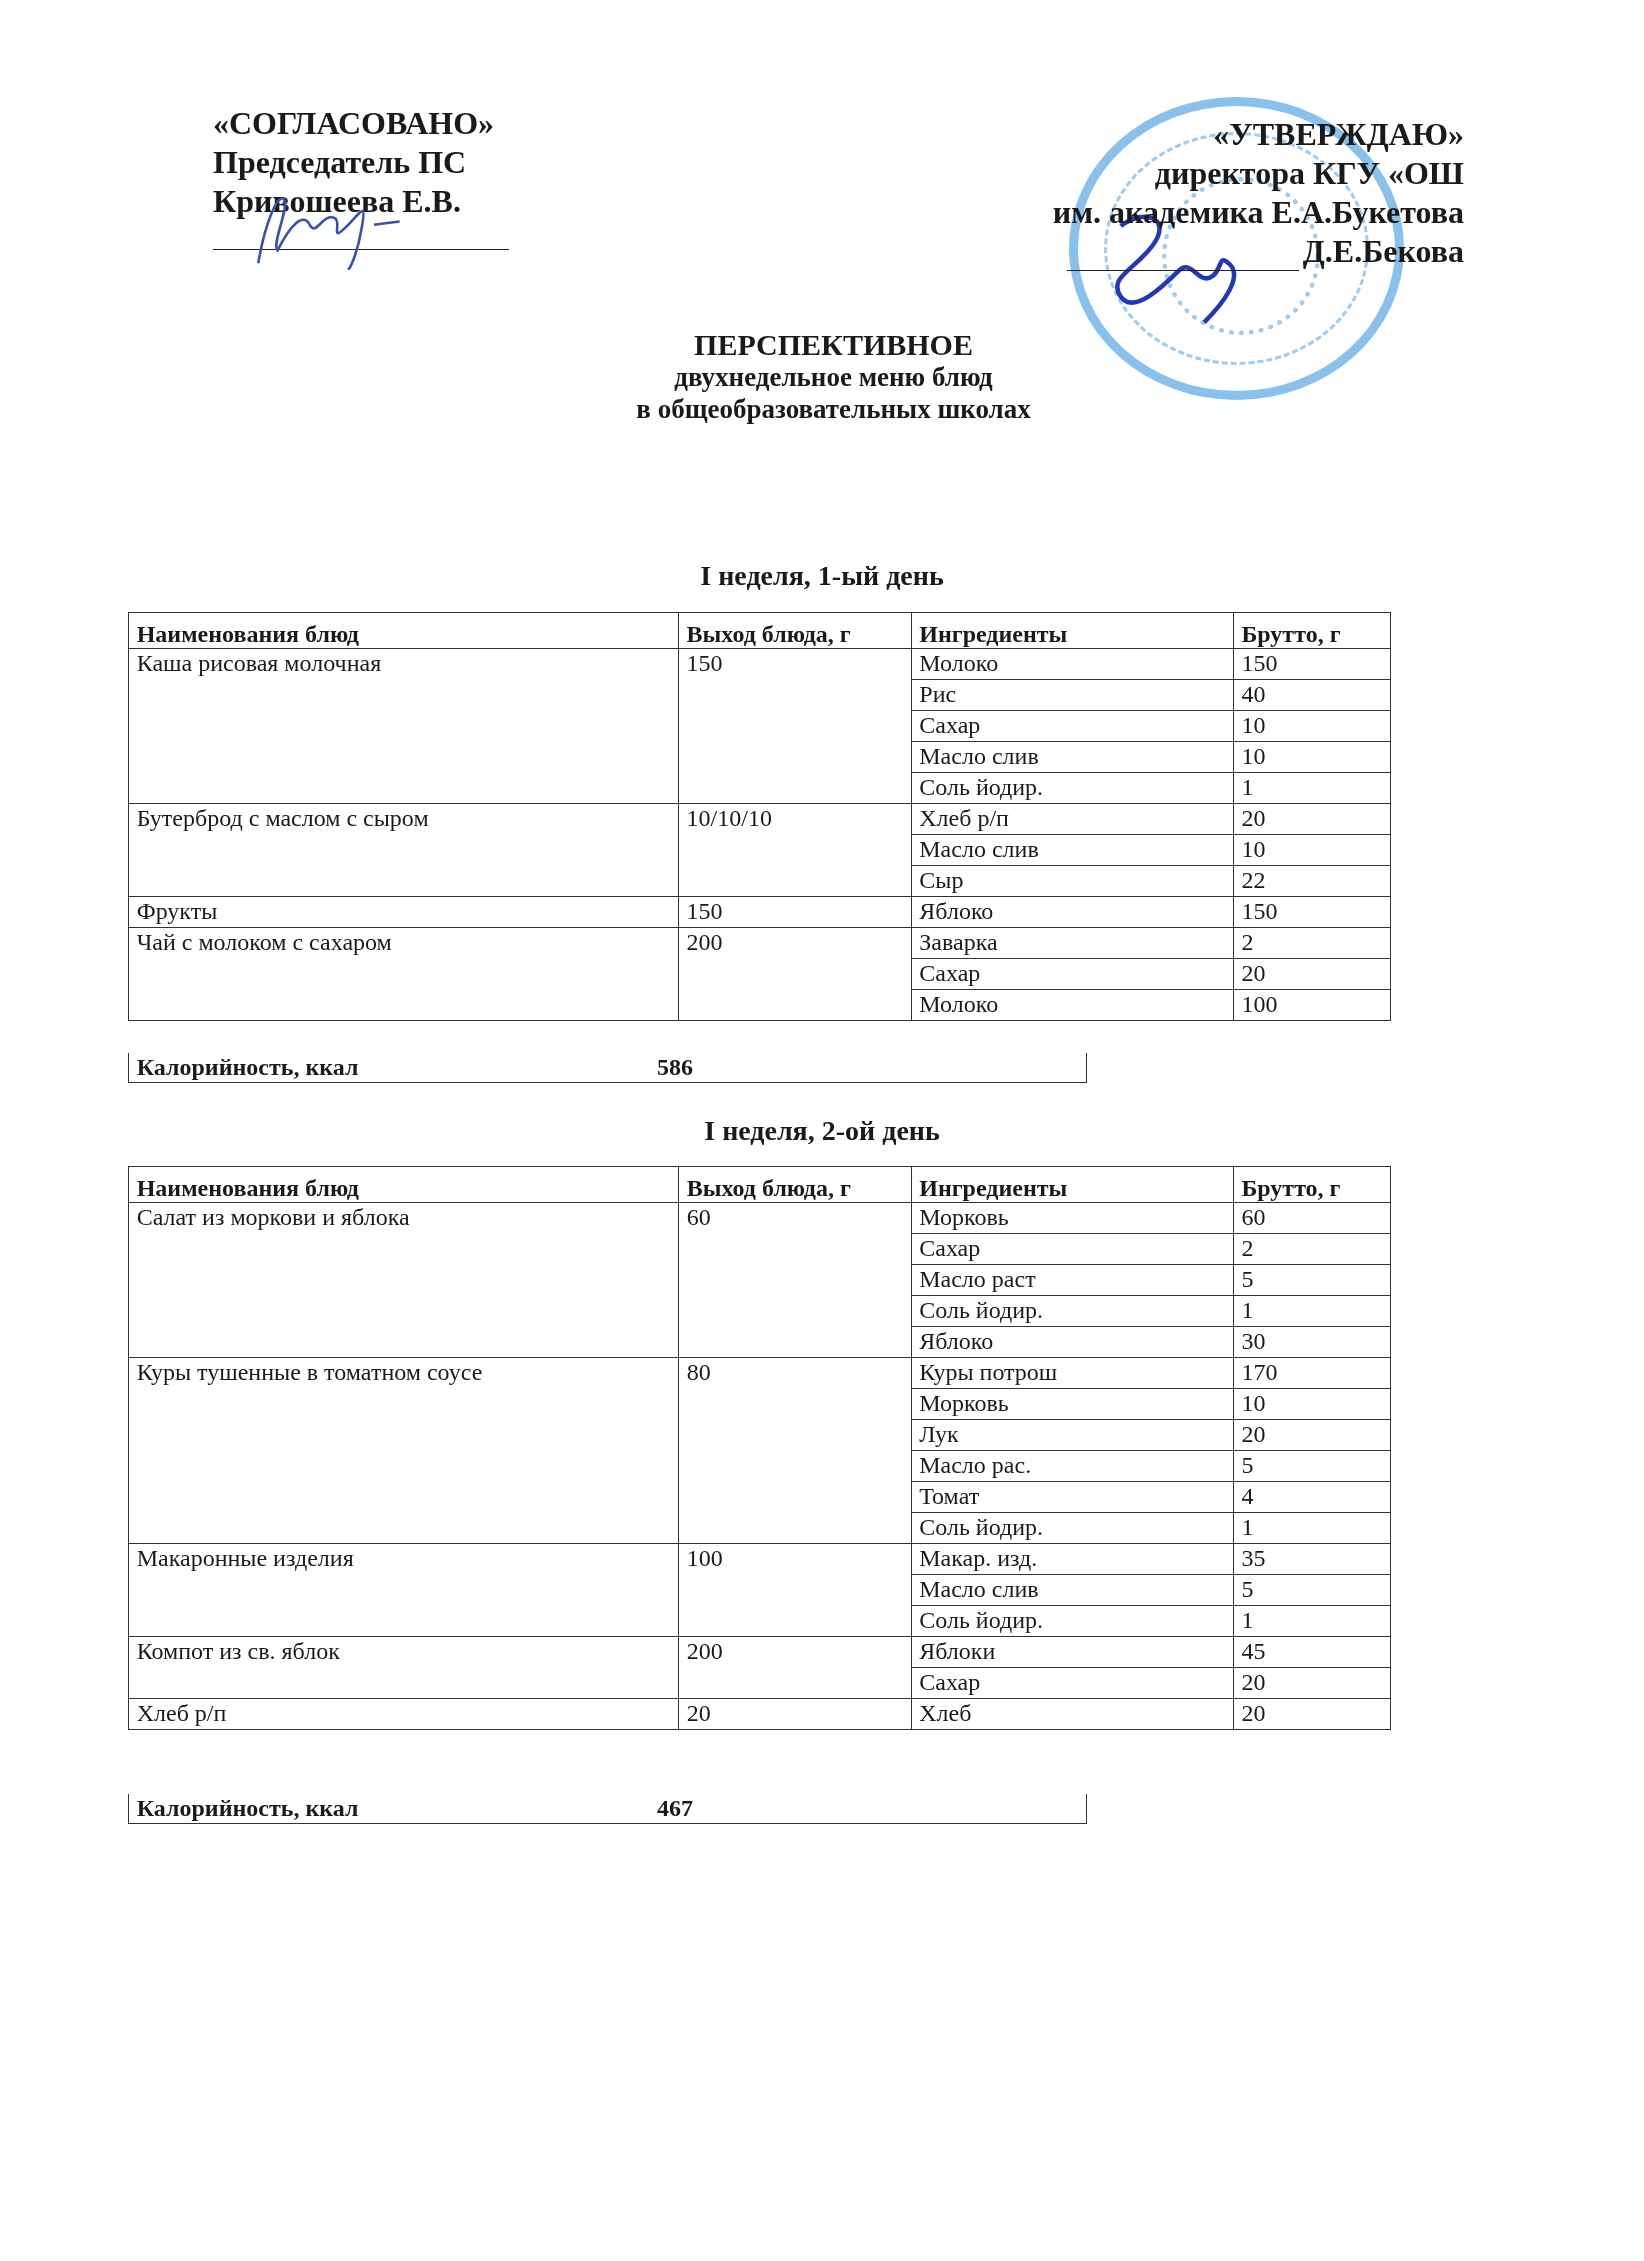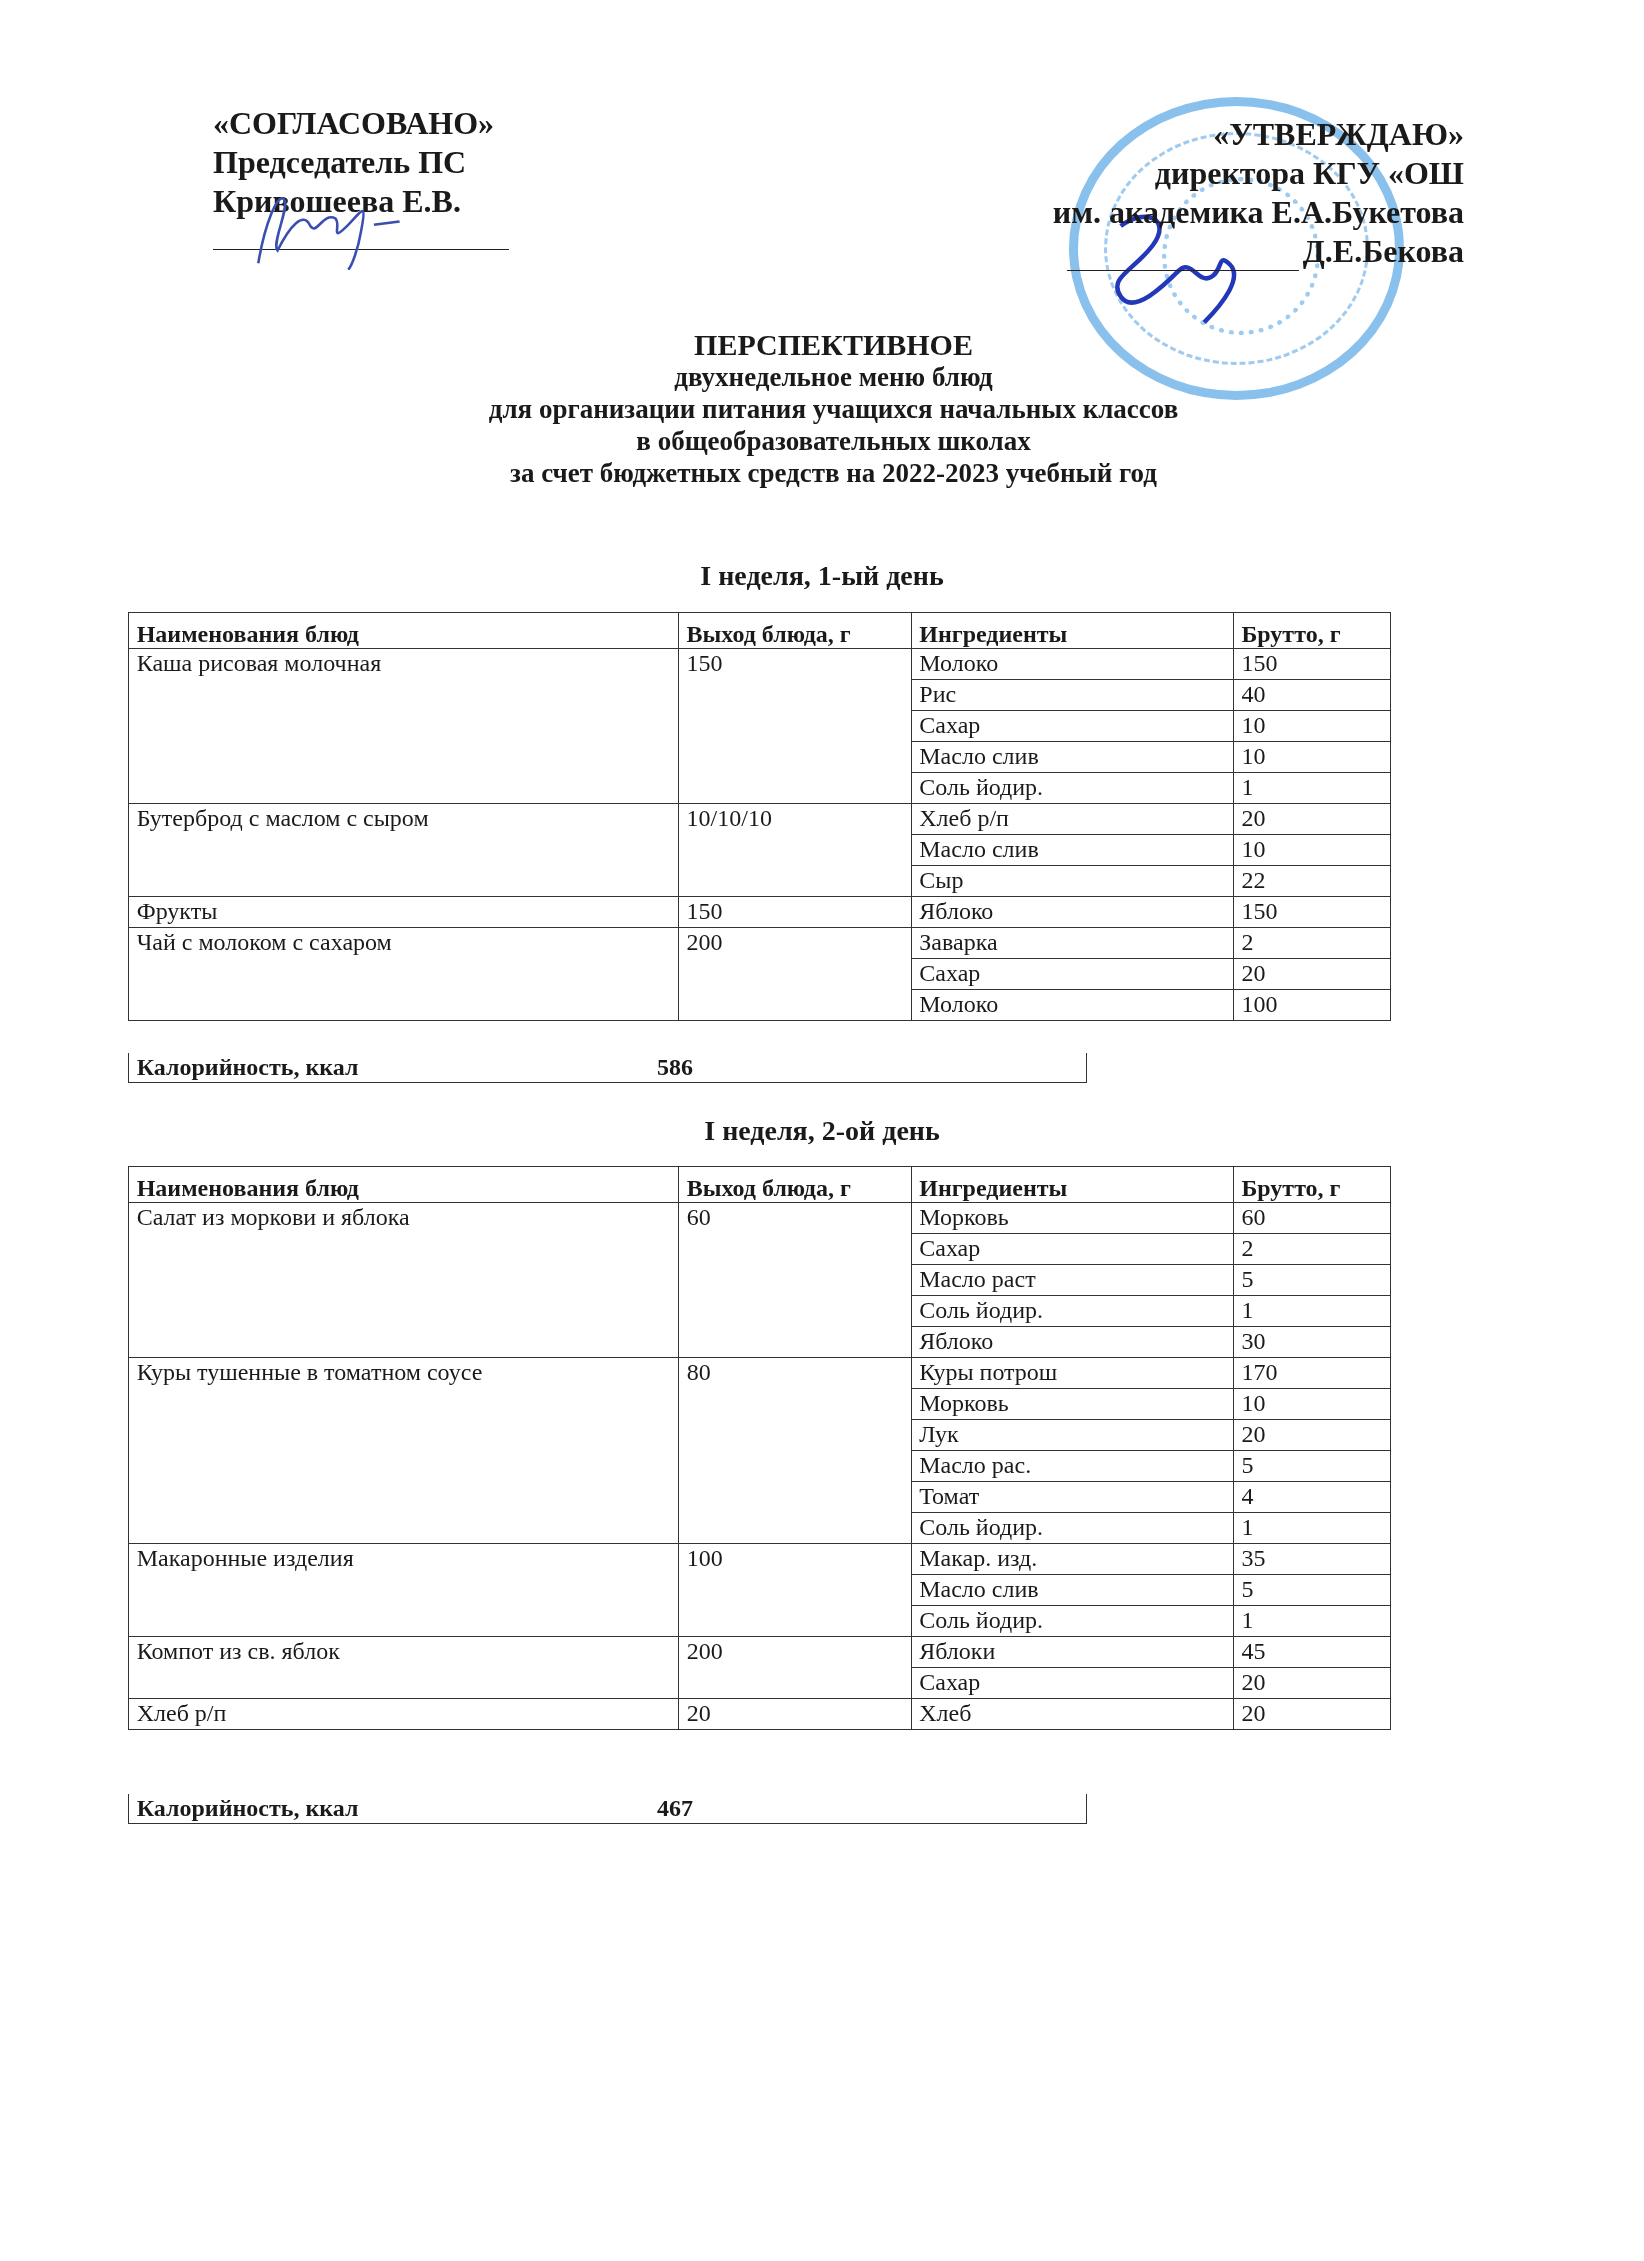--- a/index.html
+++ b/index.html
@@ -89,23 +89,21 @@
   <div>им. академика Е.А.Букетова</div>
   <div class="last-line">
     <div class="sig-line2"></div>
     <span>Д.Е.Бекова</span>
   </div>
 </div>
 
 <div class="title-block">
   <div class="main">ПЕРСПЕКТИВНОЕ</div>
   <div>двухнедельное меню блюд</div>
-  <div>для организации питания учащихся начальных классов</div>
   <div>в общеобразовательных школах</div>
-  <div>за счет бюджетных средств на 2022-2023 учебный год</div>
 </div>
 
 <div class="day-heading" style="top:560px;">I неделя, 1-ый день</div>
 <table class="menu" id="table-day-0" style="top:612px;">
   <thead>
     <tr>
       <th class="col1">Наименования блюд</th>
       <th class="col2">Выход блюда, г</th>
       <th class="col3">Ингредиенты</th>
       <th class="col4">Брутто, г</th>

